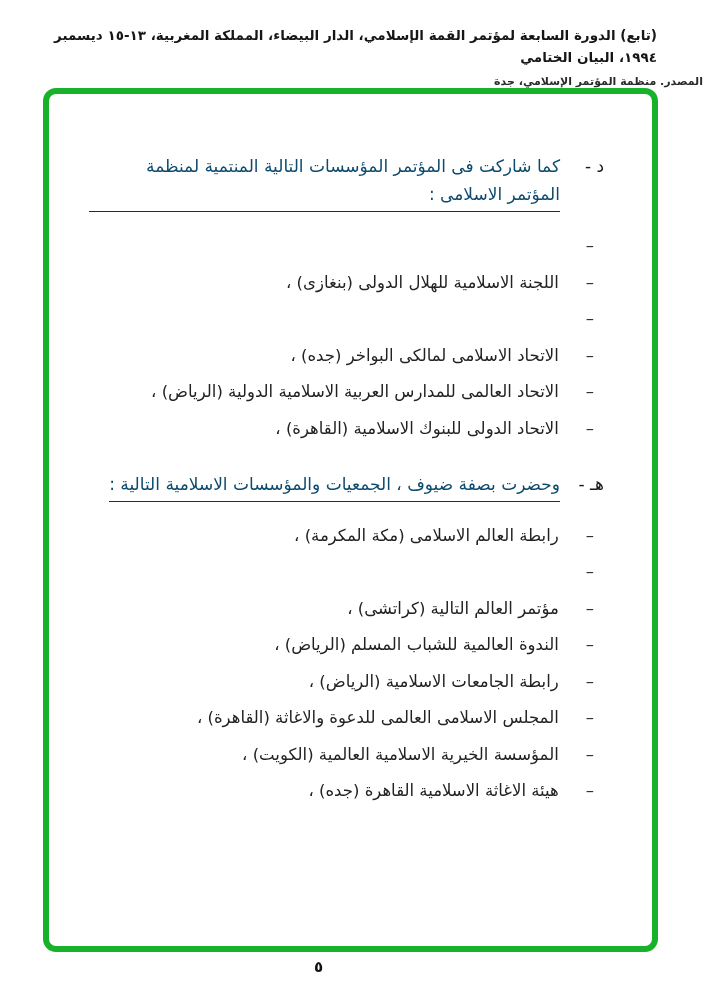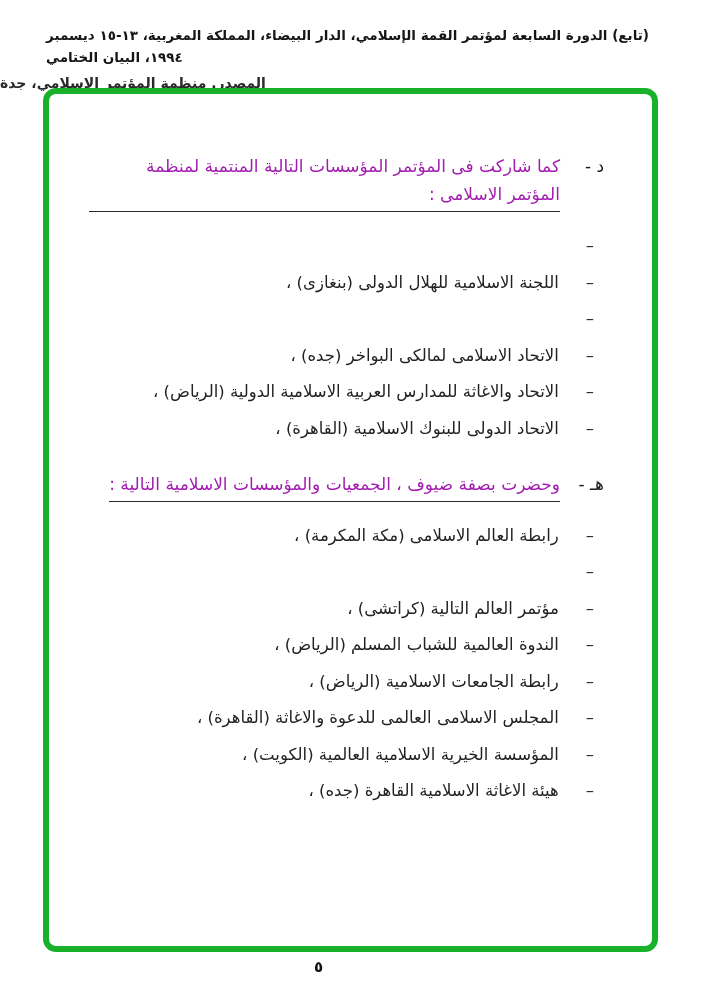--- a/index.html
+++ b/index.html
@@ -7,34 +7,34 @@
     width: 703px; height: 997px;
     background: #ffffff;
     font-family: "DejaVu Sans", sans-serif;
     color: #1e1e1e;
     overflow: hidden;
     position: relative;
   }
   .doc-header {
     position: absolute;
     top: 24px; left: 0; right: 0;
-    text-align: left;
+    text-align: right;
     direction: rtl;
   }
   .doc-header .line1 {
     font-size: 13.5px;
     font-weight: bold;
     letter-spacing: 0.2px;
     padding: 0 46px;
     line-height: 22px;
     color: #161616;
   }
   .doc-header .line2 {
     margin-top: 7px;
-    font-size: 14px;
+    font-size: 11px;
     font-weight: bold;
     color: #2a2a2a;
   }
   .page-frame {
     position: absolute;
     left: 43px; top: 88px;
     width: 615px; height: 864px;
     border: 6px solid #18b22a;
     border-radius: 13px;
     background: #ffffff;
@@ -54,21 +54,21 @@
   }
   .section-marker {
     flex: 0 0 auto;
     width: 44px;
     white-space: nowrap;
     color: #1c1c1c;
   }
   .section-heading {
     border-bottom: 1.2px solid #2a2a2a;
     padding-bottom: 3px;
-    color: #a21caf;
+    color: #0c4a6e;
   }
   .item-row {
     display: flex;
     align-items: baseline;
     padding-right: 10px;
     font-size: 16.5px;
     line-height: 24px;
     margin-bottom: 12.5px;
     color: #222222;
   }
@@ -111,21 +111,21 @@
       </div>
       <div class="item-row">
         <span class="dash">–</span>
       </div>
       <div class="item-row">
         <span class="dash">–</span>
         <span class="item-text">الاتحاد الاسلامى لمالكى البواخر (جده) ،</span>
       </div>
       <div class="item-row">
         <span class="dash">–</span>
-        <span class="item-text">الاتحاد والاغاثة للمدارس العربية الاسلامية الدولية (الرياض) ،</span>
+        <span class="item-text">الاتحاد العالمى للمدارس العربية الاسلامية الدولية (الرياض) ،</span>
       </div>
       <div class="item-row">
         <span class="dash">–</span>
         <span class="item-text">الاتحاد الدولى للبنوك الاسلامية (القاهرة) ،</span>
       </div>
     </div>
 
     <div class="section">
       <div class="section-heading-row">
         <span class="section-marker">هـ -</span>

